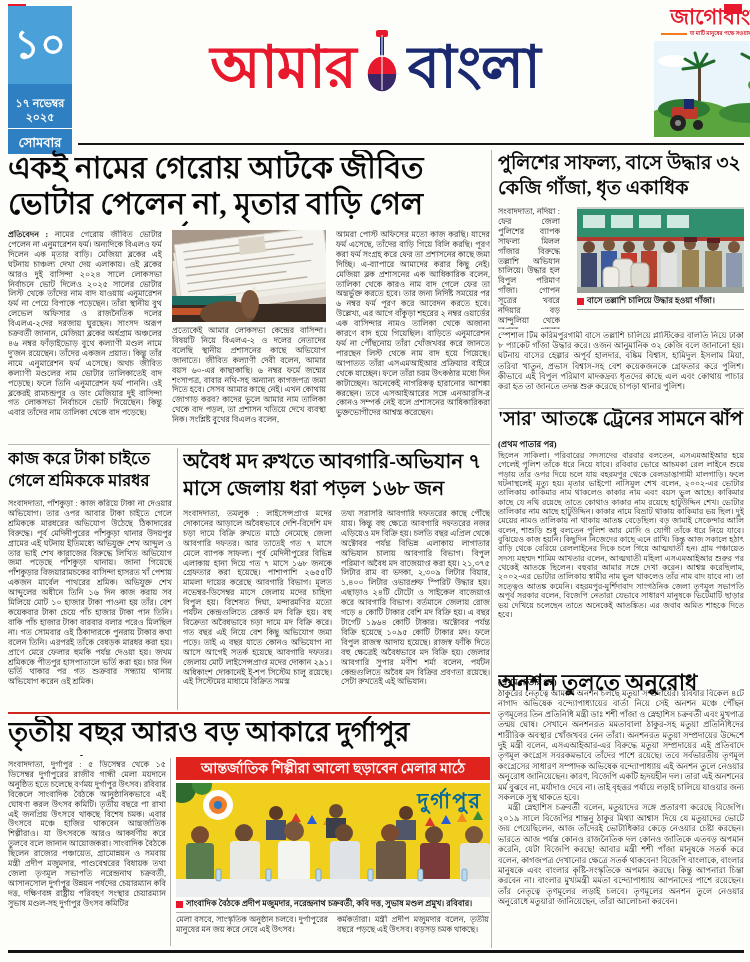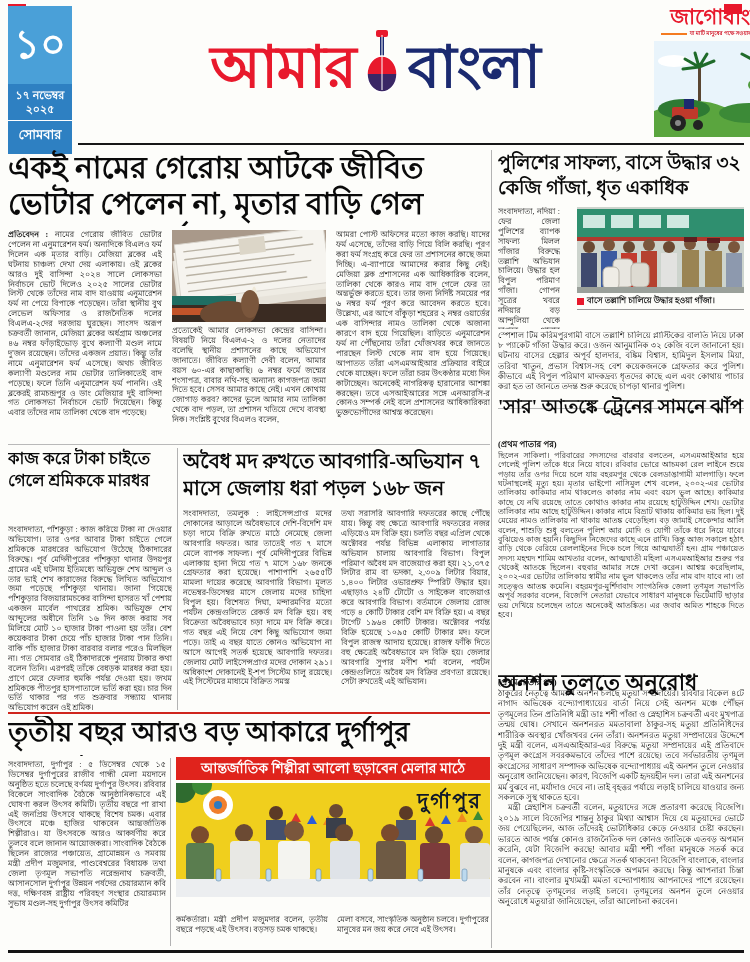--- a/index.html
+++ b/index.html
@@ -3,21 +3,21 @@
 <meta charset="utf-8">
 <style>
   html,body{margin:0;padding:0;}
   body{width:750px;height:962px;background:#e8e8e8;font-family:"Liberation Serif","DejaVu Serif",serif;}
   #page{position:relative;width:750px;height:962px;background:#fdfdfa;overflow:hidden;}
   .corner-sq{position:absolute;top:4px;width:18px;height:10px;background:#e8192c;}
 
   
   .datebox{position:absolute;left:8px;top:6px;width:64px;height:148px;background:#2e80c2;color:#fff;text-align:center;overflow:hidden;}
   .datebox-num{height:78px;background:#4aa0d8;font-size:40px;font-weight:bold;line-height:78px;}
-  .datebox-date{padding:4px 2px 3px;font-size:11px;font-weight:bold;line-height:1.3;border-bottom:1px solid #fff;}
+  .datebox-date{padding:12px 2px 3px;font-size:11px;font-weight:bold;line-height:1.3;border-bottom:1px solid #fff;}
   .datebox-day{padding:4px 0;font-size:13px;font-weight:bold;}
   .masthead{position:absolute;left:198px;top:22px;width:354px;height:98px;display:flex;align-items:center;justify-content:center;gap:8px;overflow:hidden;}
   .mh-red{color:#e8192c;font-size:58px;font-weight:bold;letter-spacing:-1px;}
   .mh-blue{color:#1b2a70;font-size:58px;font-weight:bold;letter-spacing:-1px;}
   .ektara{display:inline-block;margin-top:-14px;}
   .dateline{position:absolute;left:198px;top:123px;width:354px;font-size:9px;color:#222;text-align:center;}
   .brand{position:absolute;left:610px;top:6px;width:134px;height:136px;text-align:center;overflow:hidden;padding-left:44px;}
   .brand-name{color:#e8192c;font-size:21px;font-weight:bold;line-height:1.1;}
   .brand-tagline{display:flex;align-items:center;gap:3px;justify-content:center;color:#d01325;font-size:5.5px;font-weight:bold;margin-top:1px;}
   .tl-line{display:inline-block;width:26px;height:2px;}
@@ -46,42 +46,42 @@
   .doc-photo{width:154px;height:92px;margin-bottom:4px;}
 
   
   .police-headline{position:absolute;left:498px;top:150px;width:246px;height:54px;font-size:19px;line-height:1.32;}
   .police-row{position:absolute;left:498px;top:207px;width:246px;height:122px;display:flex;gap:17px;}
   .police-lead{width:74px;height:122px;}
   .police-photo-wrap{width:167px;}
   .bus-photo{width:167px;height:86px;}
   .police-caption{padding:3px 0 3px;border-bottom:1px solid #999;}
   .police-body{position:absolute;left:498px;top:331px;width:246px;height:76px;font-size:8.2px;}
-  .sir-headline{position:absolute;left:498px;top:396px;width:246px;height:25px;font-size:19px;line-height:1.2;white-space:nowrap;}
+  .sir-headline{position:absolute;left:498px;top:408px;width:246px;height:25px;font-size:19px;line-height:1.2;white-space:nowrap;}
   .sir-continued{position:absolute;left:498px;top:438px;width:246px;height:12px;}
   .sir-body{position:absolute;left:498px;top:451px;width:246px;height:190px;font-size:7.8px;line-height:1.2;}
   .hunger-headline{position:absolute;left:498px;top:644px;width:246px;height:30px;font-size:22px;text-align:left;margin-top:21px;}
   .hunger-continued{position:absolute;left:498px;top:676px;width:246px;height:12px;}
   .hunger-body{position:absolute;left:498px;top:689px;width:246px;height:256px;font-size:8.2px;line-height:1.27;}
   .hunger-body p{margin:0;}
   .hunger-body p+p{text-indent:10px;}
 
   
   .worker-headline{position:absolute;left:8px;top:448px;width:164px;height:48px;font-size:16.5px;line-height:1.35;}
-  .worker-body{position:absolute;left:8px;top:499px;width:164px;height:208px;margin-top:26px;}
+  .worker-body{position:absolute;left:8px;top:499px;width:164px;height:208px;}
   .liquor-headline{position:absolute;left:183px;top:448px;width:307px;height:58px;font-size:20px;line-height:1.35;}
   .liquor-cols{position:absolute;left:183px;top:509px;width:307px;height:200px;display:flex;gap:9px;}
   .liquor-col{width:149px;height:200px;}
 
   
   .festival-headline{position:absolute;left:8px;top:716px;width:482px;height:40px;font-size:27px;line-height:1.25;}
   .festival-left{position:absolute;left:8px;top:760px;width:158px;height:184px;}
   .festival-banner{position:absolute;left:176px;top:757px;width:314px;height:23px;background:#e0231c;color:#fff;font-weight:bold;font-size:14px;text-align:center;line-height:23px;overflow:hidden;}
   .festival-photo{position:absolute;left:176px;top:783px;width:314px;height:114px;}
-  .durgapur-label{position:absolute;right:8px;top:2px;color:#0f172a;font-size:21px;font-weight:bold;letter-spacing:2px;}
+  .durgapur-label{position:absolute;right:8px;top:2px;color:#0369a1;font-size:21px;font-weight:bold;letter-spacing:2px;}
   .festival-caption{position:absolute;left:176px;top:899px;width:314px;height:13px;border-bottom:1px solid #aaa;}
   .festival-belows{position:absolute;left:176px;top:915px;width:314px;height:32px;display:flex;gap:9px;}
   .festival-below{width:152px;height:32px;}
 </style>
 </head>
 <body>
 
 <div id="page">
 
   <div class="corner-sq" style="left:8px;"></div>
@@ -290,20 +290,21 @@
         <rect x="40" y="86" width="5" height="12" rx="2"></rect>
         <rect x="90" y="86" width="5" height="12" rx="2"></rect>
         <rect x="140" y="86" width="5" height="12" rx="2"></rect>
         <rect x="192" y="86" width="5" height="12" rx="2"></rect>
         <rect x="242" y="86" width="5" height="12" rx="2"></rect>
         <rect x="286" y="86" width="5" height="12" rx="2"></rect>
       </g>
     </svg>
     <span class="durgapur-label">দুর্গাপুর</span>
   </div>
+  <div class="caption festival-caption"><span class="capsq"></span><span>সাংবাদিক বৈঠকে প্রদীপ মজুমদার, নরেন্দ্রনাথ চক্রবর্তী, কবি দত্ত, সুভাষ মণ্ডল প্রমুখ। রবিবার।</span></div>
   <div class="festival-belows">
+    <div class="festival-below body">মেলা বসবে, সাংস্কৃতিক অনুষ্ঠান চলবে। দুর্গাপুরের মানুষের মন জয় করে নেবে এই উৎসব।</div>
     <div class="festival-below body">কর্মকর্তারা। মন্ত্রী প্রদীপ মজুমদার বলেন, তৃতীয় বছরে পড়ছে এই উৎসব। বড়সড় চমক থাকছে।</div>
-    <div class="festival-below body">মেলা বসবে, সাংস্কৃতিক অনুষ্ঠান চলবে। দুর্গাপুরের মানুষের মন জয় করে নেবে এই উৎসব।</div>
   </div>
 
   <div class="thick-rule" style="left:8px;top:950px;width:736px;"></div>
 
 </div>
 
 </body></html>

